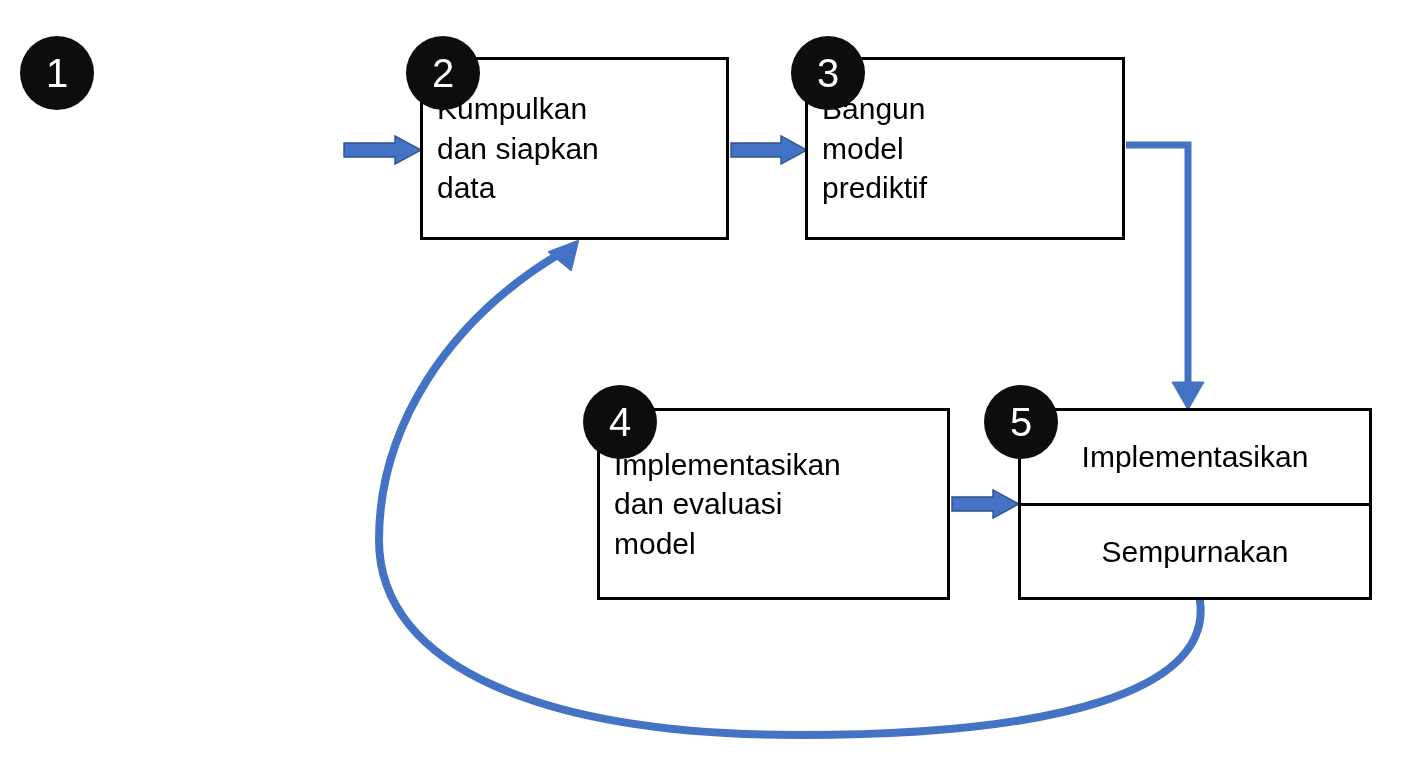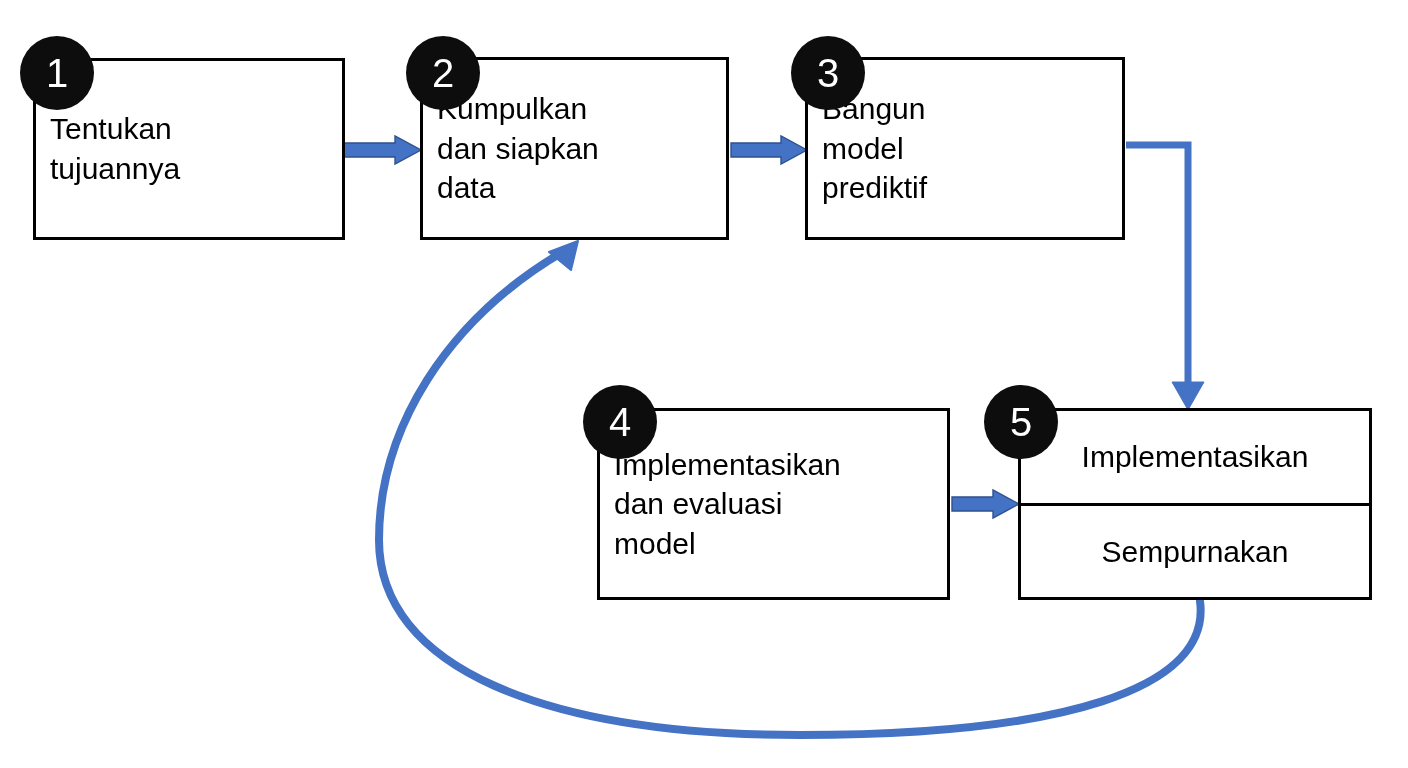--- a/index.html
+++ b/index.html
@@ -96,24 +96,20 @@
     <g>
       <polygon points="952,497 993,497 993,490 1019,504 993,518 993,511 952,511" fill="#4472C4" stroke="#2E528F" stroke-width="1.4" stroke-linejoin="miter"></polygon>
     </g>
 
     <g>
       <path d="M1200 601 C 1212 690, 1060 735, 800 735 C 545 735, 379 668, 379 540 C 379 430, 445 320, 566 250" fill="none" stroke="#4472C4" stroke-width="8" stroke-linecap="round"></path>
       <polygon points="578,241 549,252 571,270" fill="#4472C4" stroke="#4472C4" stroke-width="2" stroke-linejoin="round"></polygon>
     </g>
   </svg>
 
-  <div class="node-box" style="left:33px; top:58px; width:312px; height:182px;">
-    <div class="node-label label-left">Tentukan
-tujuannya</div>
-  </div>
   <div class="badge" style="left:20px; top:36px; width:74px; height:74px;">
     <span>1</span>
   </div>
 
   <div class="node-box" style="left:420px; top:57px; width:309px; height:183px;">
     <div class="node-label label-left">Kumpulkan
 dan siapkan
 data</div>
   </div>
   <div class="badge" style="left:406px; top:36px; width:74px; height:74px;">

